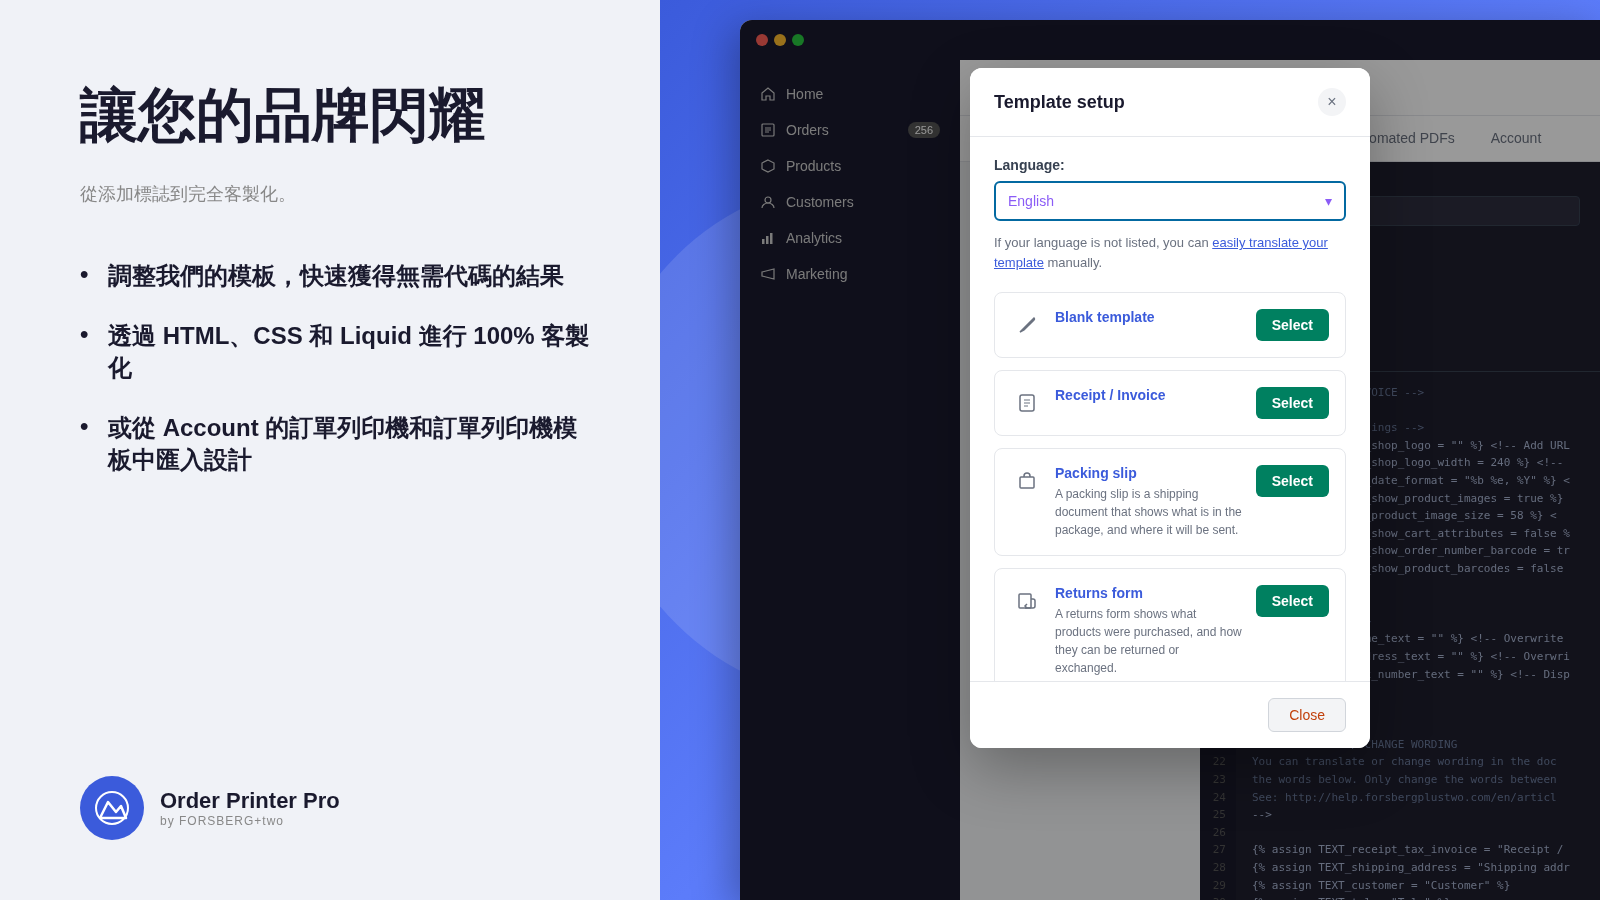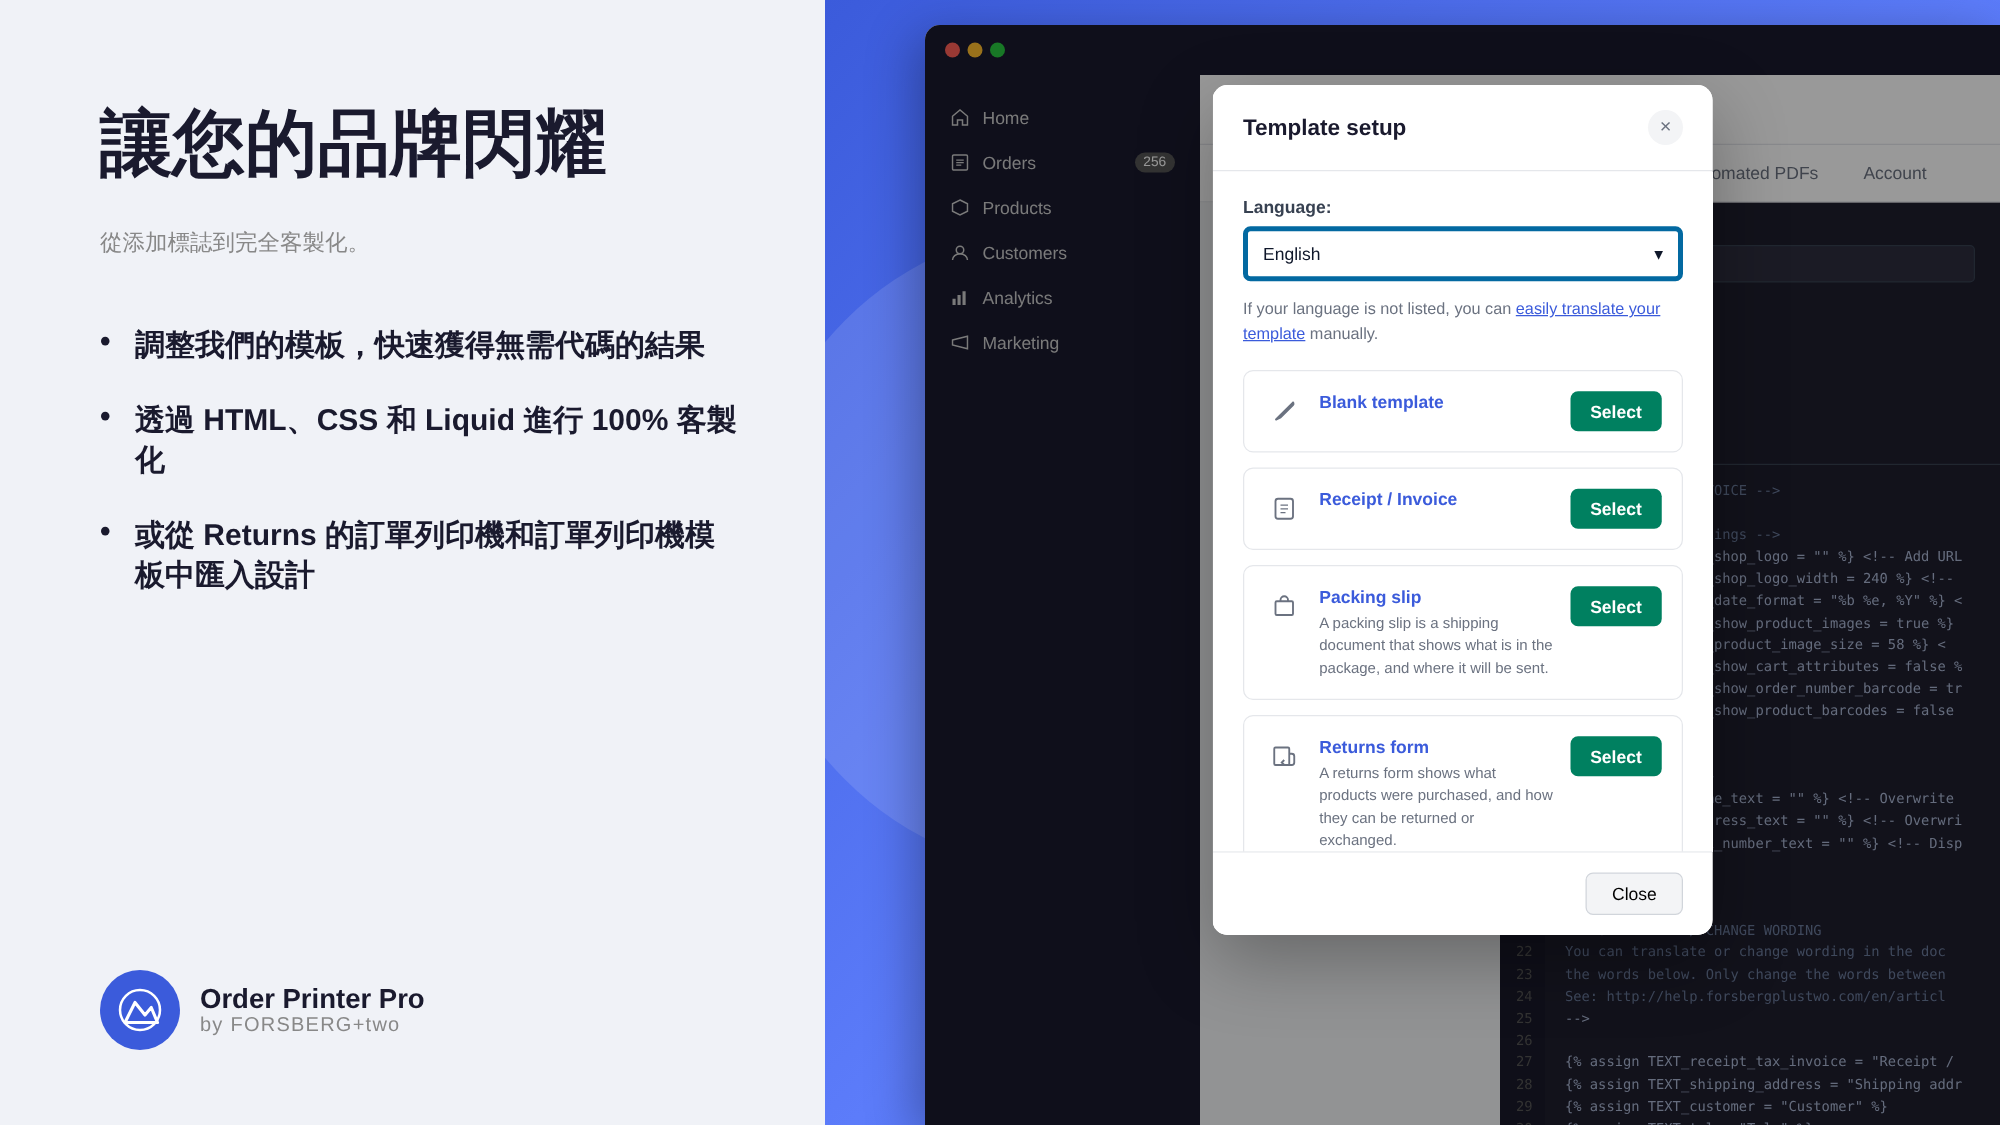--- a/index.html
+++ b/index.html
@@ -68,21 +68,21 @@
       align-items: center;
       justify-content: center;
     }
     .logo-text-block {}
     .logo-name {
       font-size: 22px;
       font-weight: 800;
       color: #1a1a2e;
     }
     .logo-sub {
-      font-size: 16px;
+      font-size: 12px;
       color: #888;
       letter-spacing: 1px;
     }
 
     
     .right-panel {
       flex: 1;
       height: 900px;
       background: linear-gradient(135deg, #3b5bdb 0%, #5c7cfa 50%, #4263eb 100%);
       position: relative;
@@ -393,24 +393,24 @@
     }
     .lang-label {
       font-size: 14px;
       font-weight: 600;
       color: #374151;
       margin-bottom: 8px;
     }
     .lang-select {
       width: 100%;
       padding: 10px 12px;
-      border: 4px solid #0369a1;
+      border: 2px solid #0369a1;
       border-radius: 6px;
       font-size: 14px;
-      color: #0f172a;
+      color: #8b5cf6;
       background: #fff;
       display: flex;
       align-items: center;
       justify-content: space-between;
       cursor: pointer;
     }
     .translate-note {
       font-size: 13px;
       color: #6b7280;
       margin: 12px 0 20px;
@@ -469,39 +469,39 @@
       padding: 16px 24px;
       border-top: 1px solid #e5e7eb;
       display: flex;
       justify-content: flex-end;
       position: sticky;
       bottom: 0;
       background: #fff;
     }
     .close-btn {
       background: #f3f4f6;
-      color: #000000;
+      color: #c2410c;
       border: 1px solid #d1d5db;
       border-radius: 6px;
       padding: 8px 20px;
       font-size: 14px;
       cursor: pointer;
     }
   </style>
 </head>
 <body>
 
 <div class="left-panel">
   <div class="left-content">
     <h1 class="main-title">讓您的品牌閃耀</h1>
     <p class="subtitle">從添加標誌到完全客製化。</p>
     <ul class="bullet-list">
     <li>調整我們的模板，快速獲得無需代碼的結果</li>
         <li>透過 HTML、CSS 和 Liquid 進行 100% 客製化</li>
-        <li>或從 Returns 的訂單列印機和訂單列印機模板中匯入設計</li>
+        <li>或從 Account 的訂單列印機和訂單列印機模板中匯入設計</li>
       </ul>
   </div>
   <div class="logo-section">
     <div class="logo-circle">
       <svg width="36" height="36" viewBox="0 0 36 36">
         <path d="M6 28 L14 12 L22 22 L27 16 L32 28 Z" fill="none" stroke="white" stroke-width="2.5" stroke-linejoin="round"></path>
         <circle cx="18" cy="18" r="16" fill="none" stroke="white" stroke-width="2"></circle>
       </svg>
     </div>
     <div class="logo-text-block">

